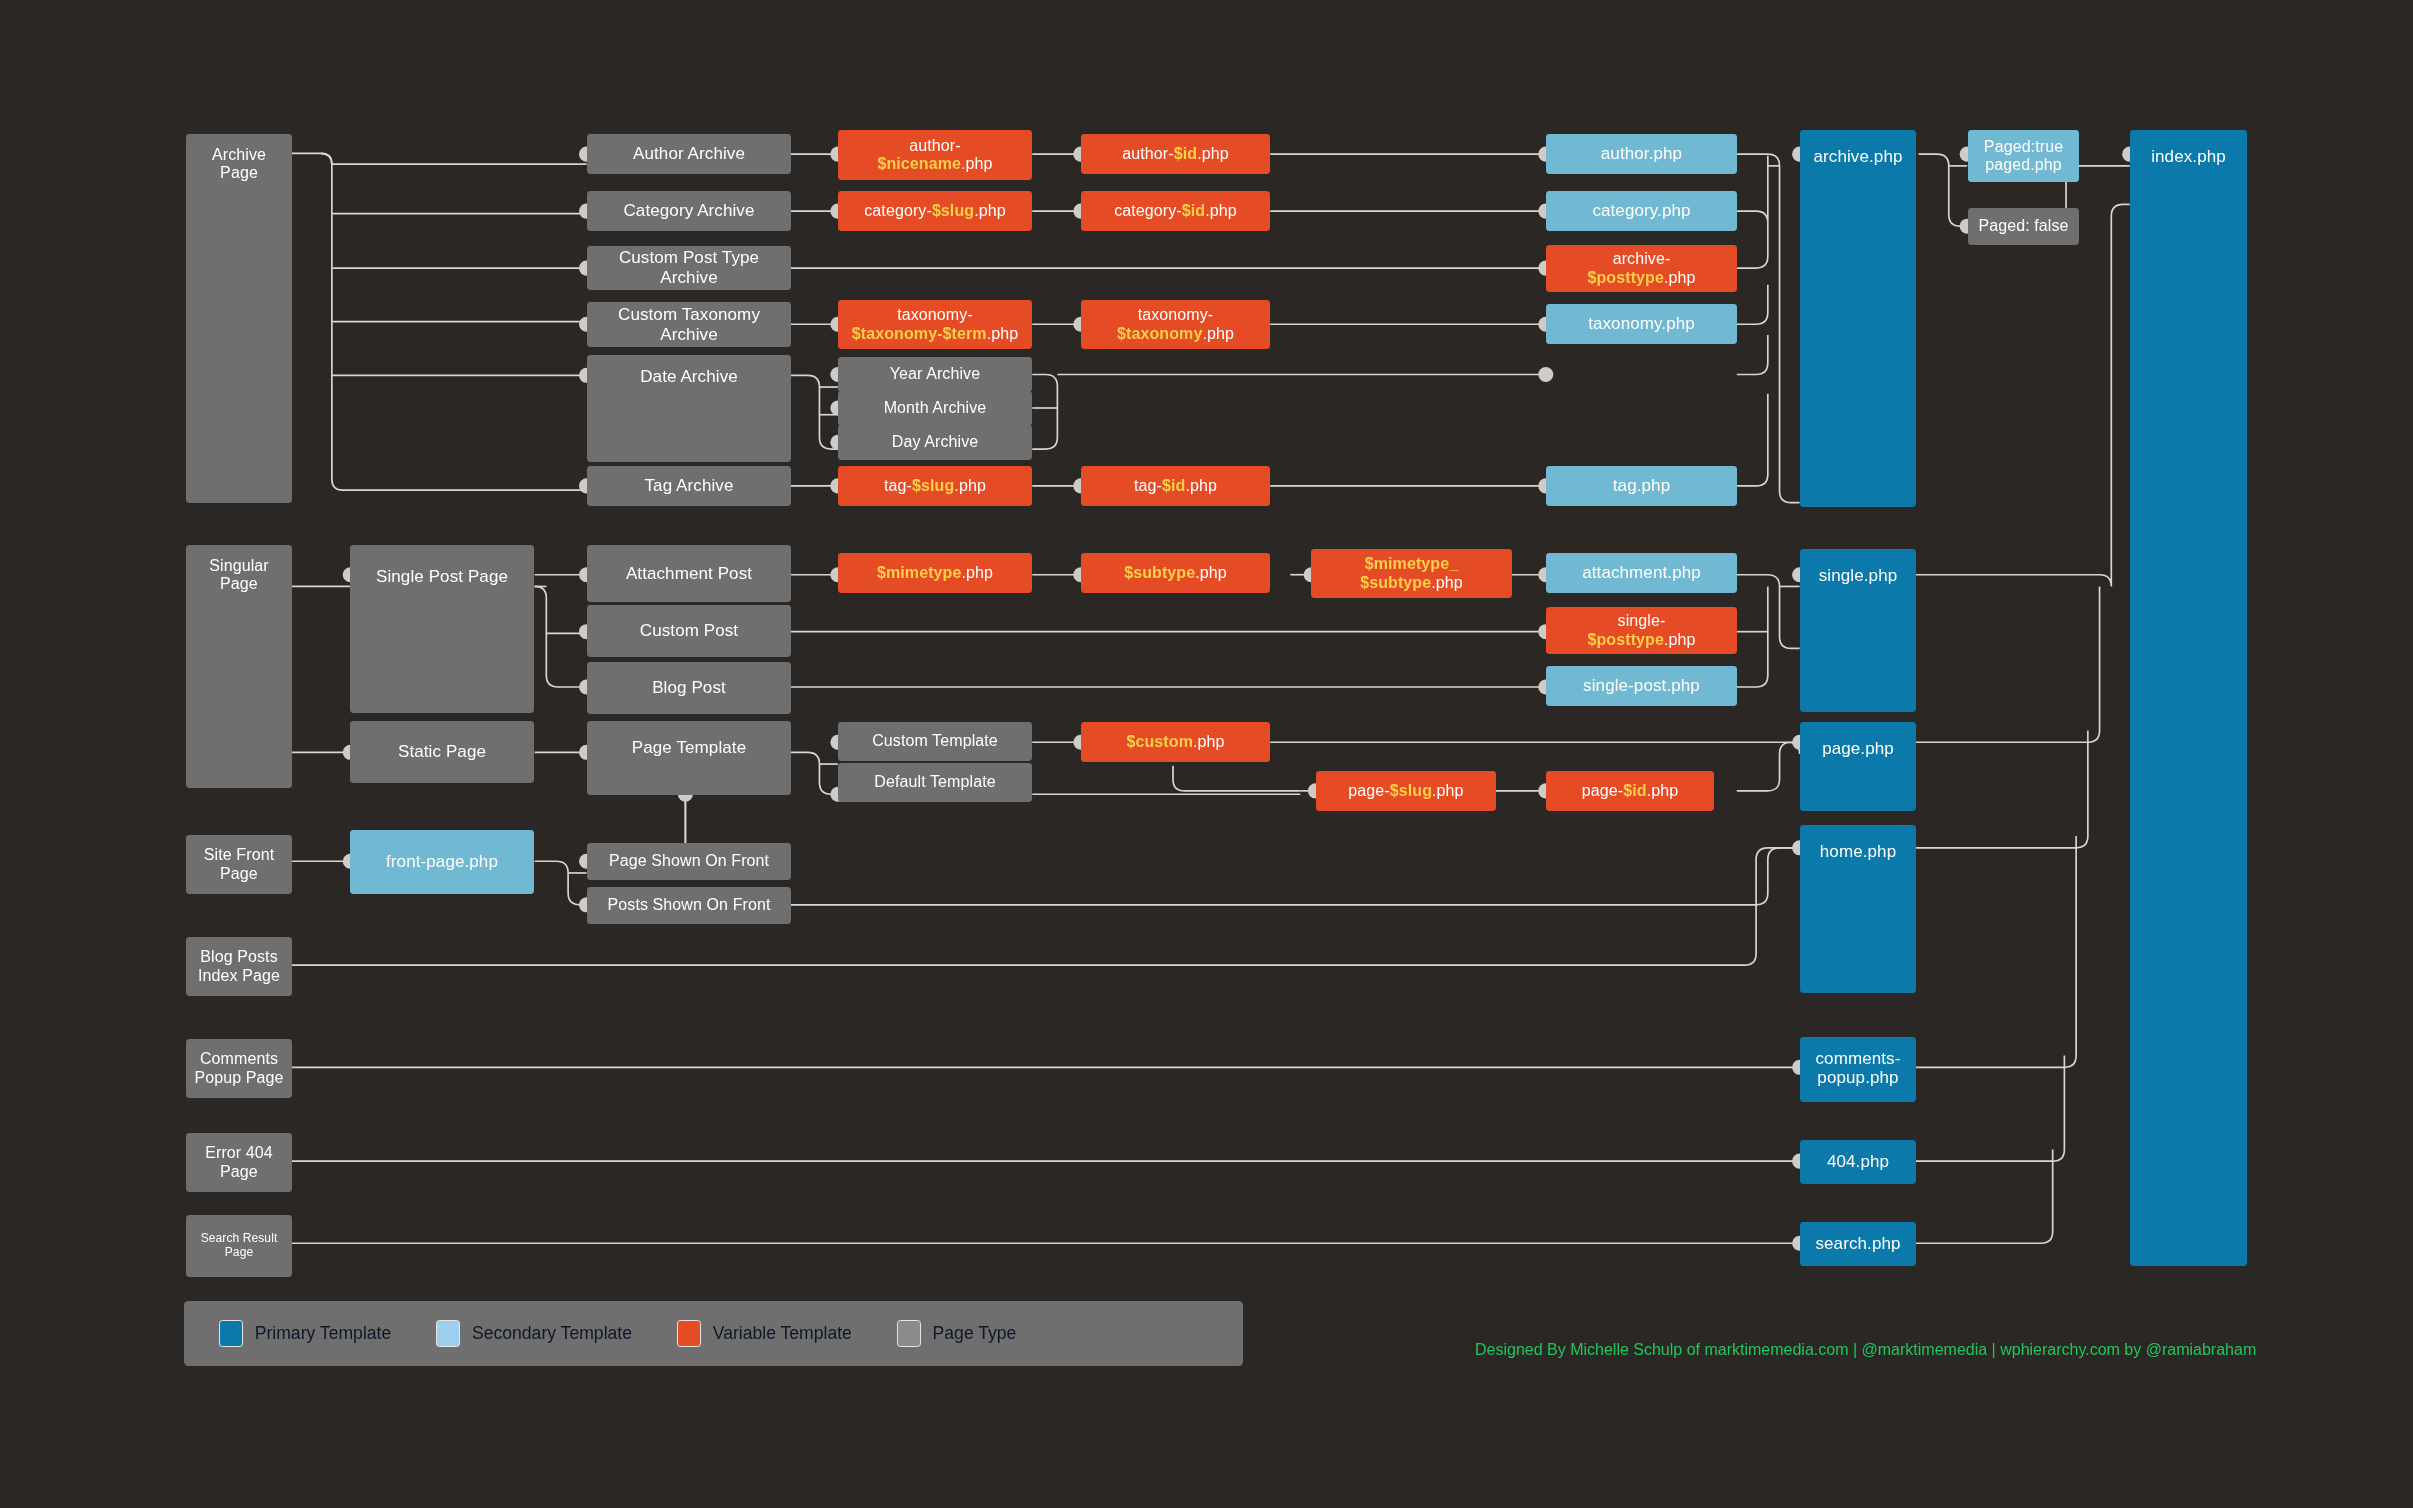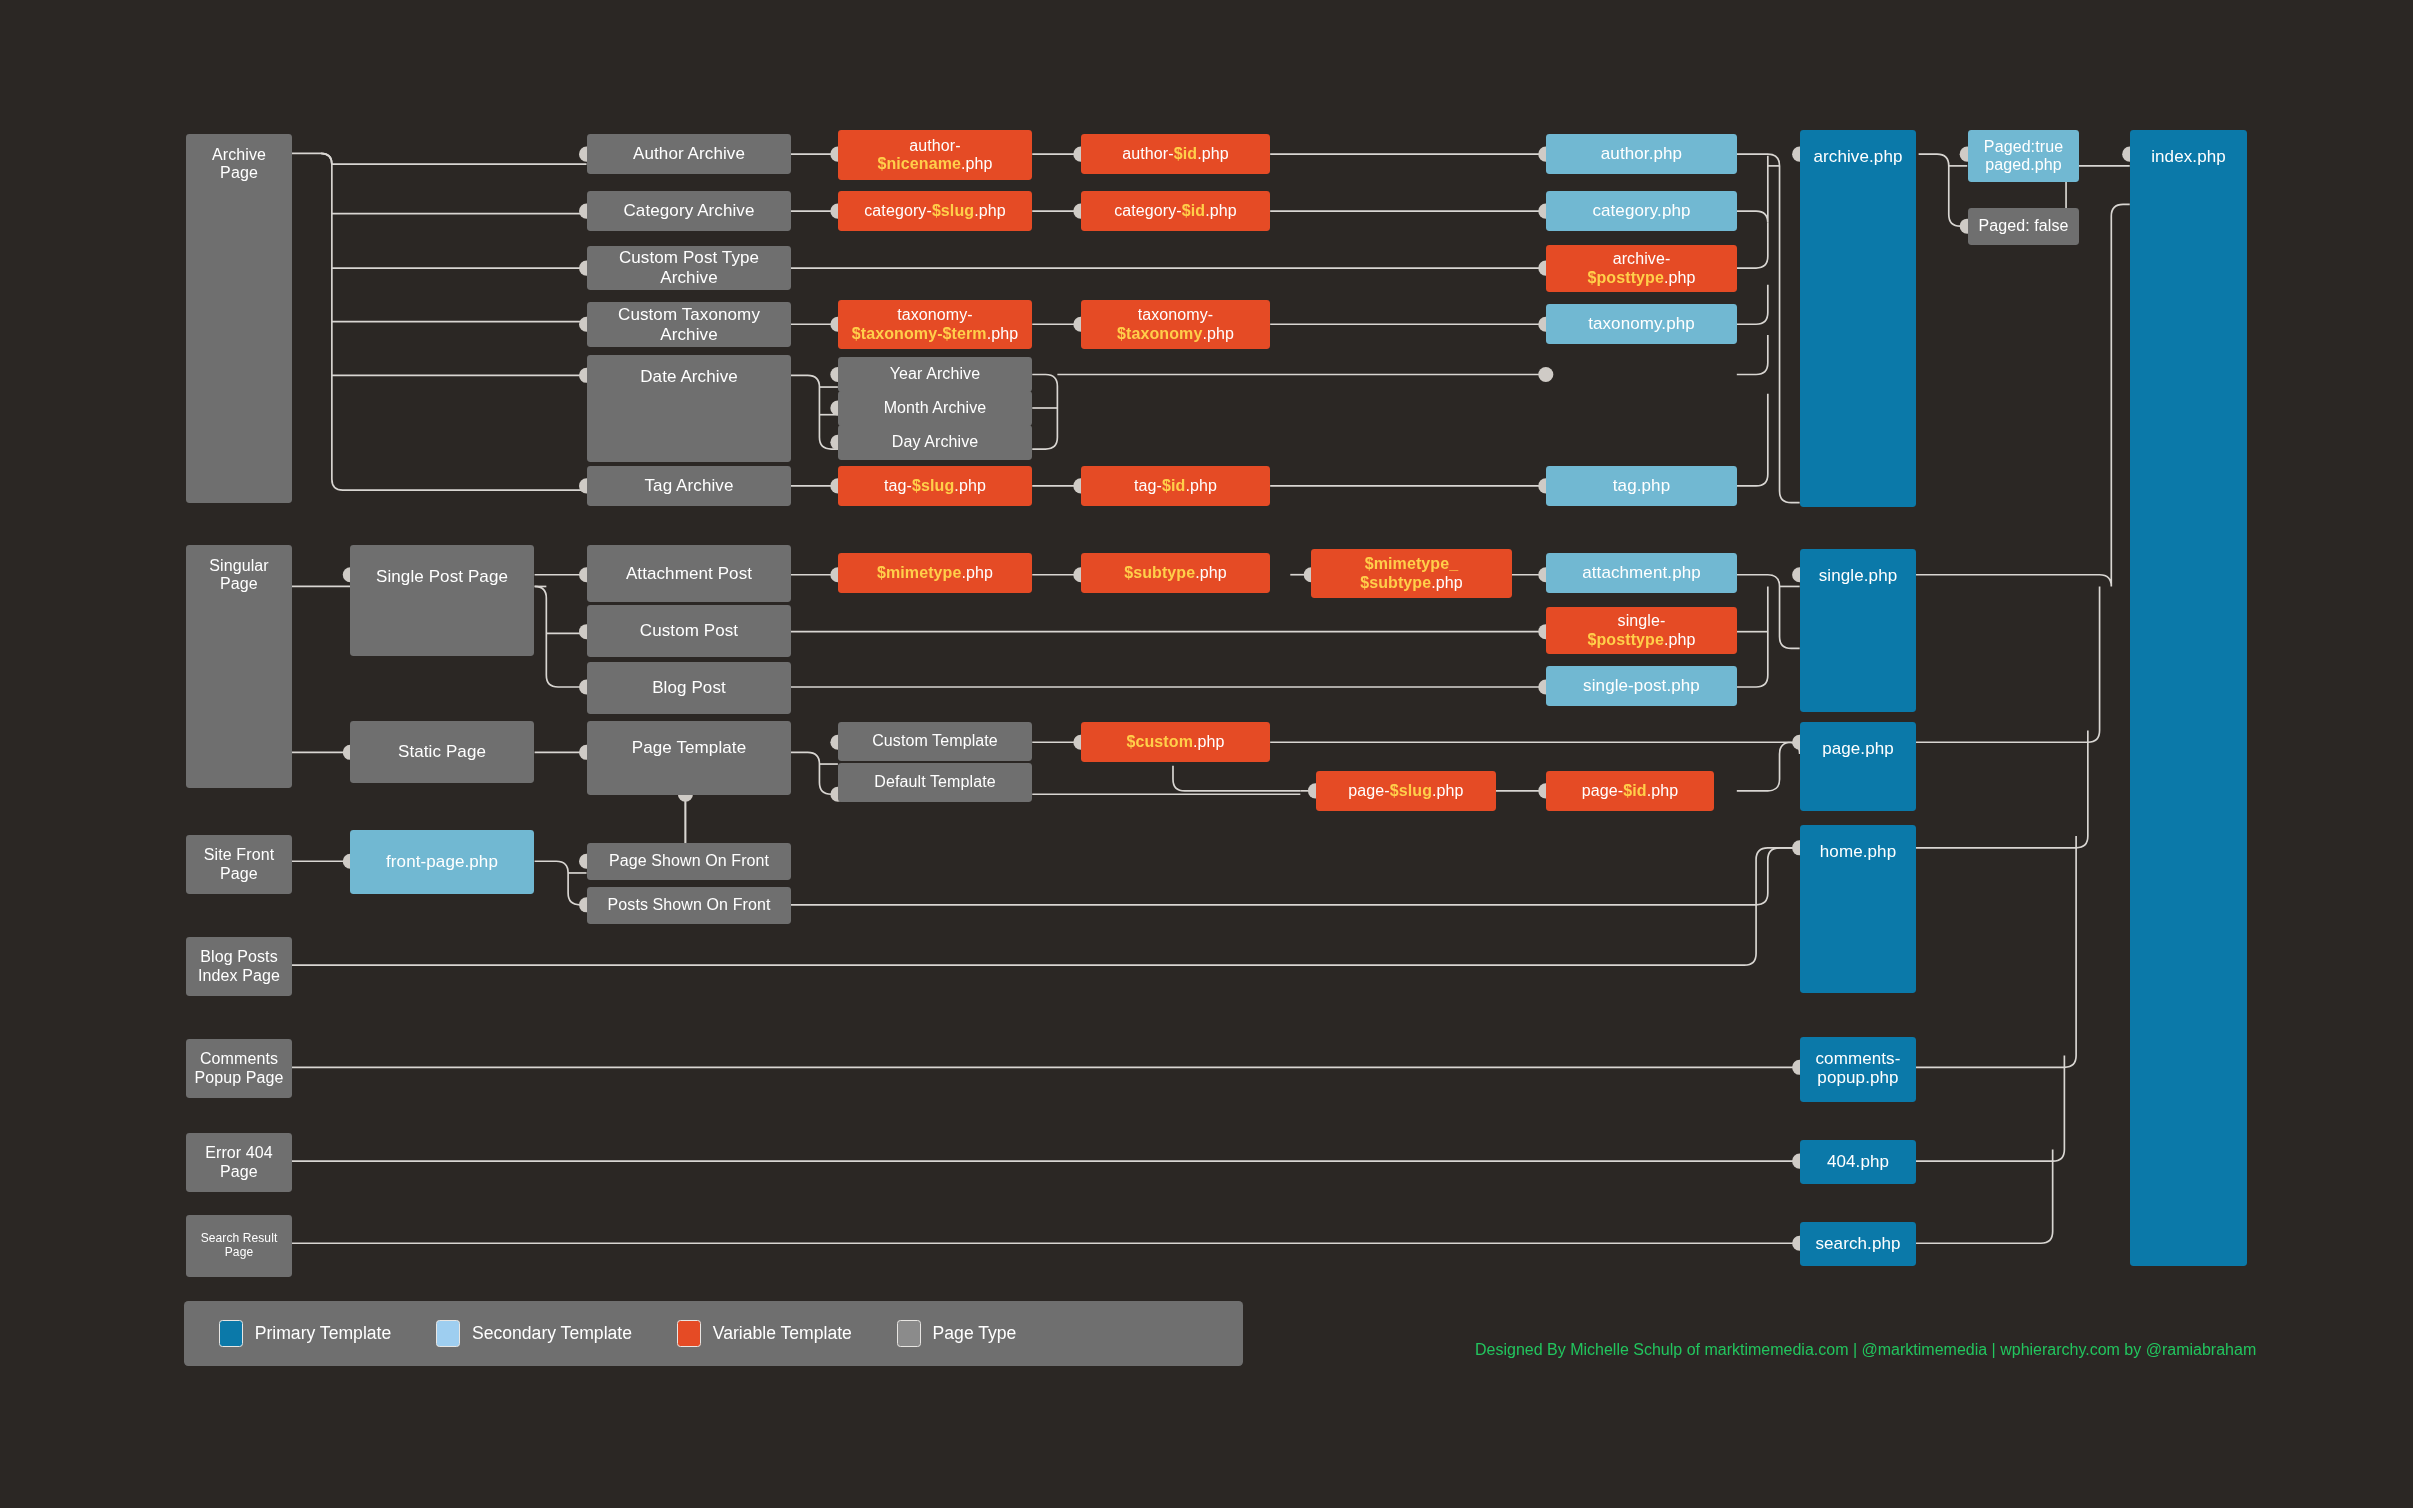--- a/index.html
+++ b/index.html
@@ -24,21 +24,21 @@
   #wires{position:absolute;left:0;top:0;width:2413px;height:1508px;
          pointer-events:none;}
   #wires path,#wires line{fill:none;stroke:#d9d6d2;stroke-width:2;}
   #wires circle{fill:#cfcbc6;stroke:none;}
   
   #legend{position:absolute;background:#6f6f6f;border-radius:4.2px;
           display:flex;align-items:center;}
   .legend-item{display:flex;align-items:center;margin-right:45px;}
   .legend-sw{width:22px;height:25px;border-radius:3.4px;border:1.7px solid #e8e6e3;
              margin-right:11.7px;}
-  .legend-label{color:#ffffff;font-size:17.6px;}
+  .legend-label{color:#0f172a;font-size:17.6px;}
   #credits{position:absolute;color:#22c55e;font-size:16px;white-space:nowrap;}
 </style>
 </head>
 <body>
 
 <div id="stage">
 
   <svg id="wires" viewBox="0 0 2880 1800">
 
     <path d="M348 183 H383 Q396 183 396 196 V572 Q396 585 409 585 H700"></path>
@@ -230,21 +230,21 @@
   </div>
   <div class="node pagetype" style="left:186px;top:1133px;width:106px;height:59px;font-size:16px;">
     <span style="white-space:pre-line">Error 404
 Page</span>
   </div>
   <div class="node pagetype" style="left:186px;top:1215px;width:106px;height:62px;font-size:12px;">
     <span style="white-space:pre-line">Search Result
 Page</span>
   </div>
 
-  <div class="node pagetype" style="left:350px;top:545px;width:184px;height:111px;font-size:17px;align-items:flex-start;padding-top:22px;">
+  <div class="node pagetype" style="left:350px;top:545px;width:184px;height:168px;font-size:17px;align-items:flex-start;padding-top:22px;">
     <span>Single Post Page</span>
   </div>
   <div class="node pagetype" style="left:350px;top:721px;width:184px;height:62px;font-size:17px;">
     <span>Static Page</span>
   </div>
   <div class="node secondary" style="left:350px;top:830px;width:184px;height:64px;font-size:17px;">
     <span>front-page.php</span>
   </div>
 
   <div class="node pagetype" style="left:587px;top:134px;width:204px;height:40px;font-size:17px;">

